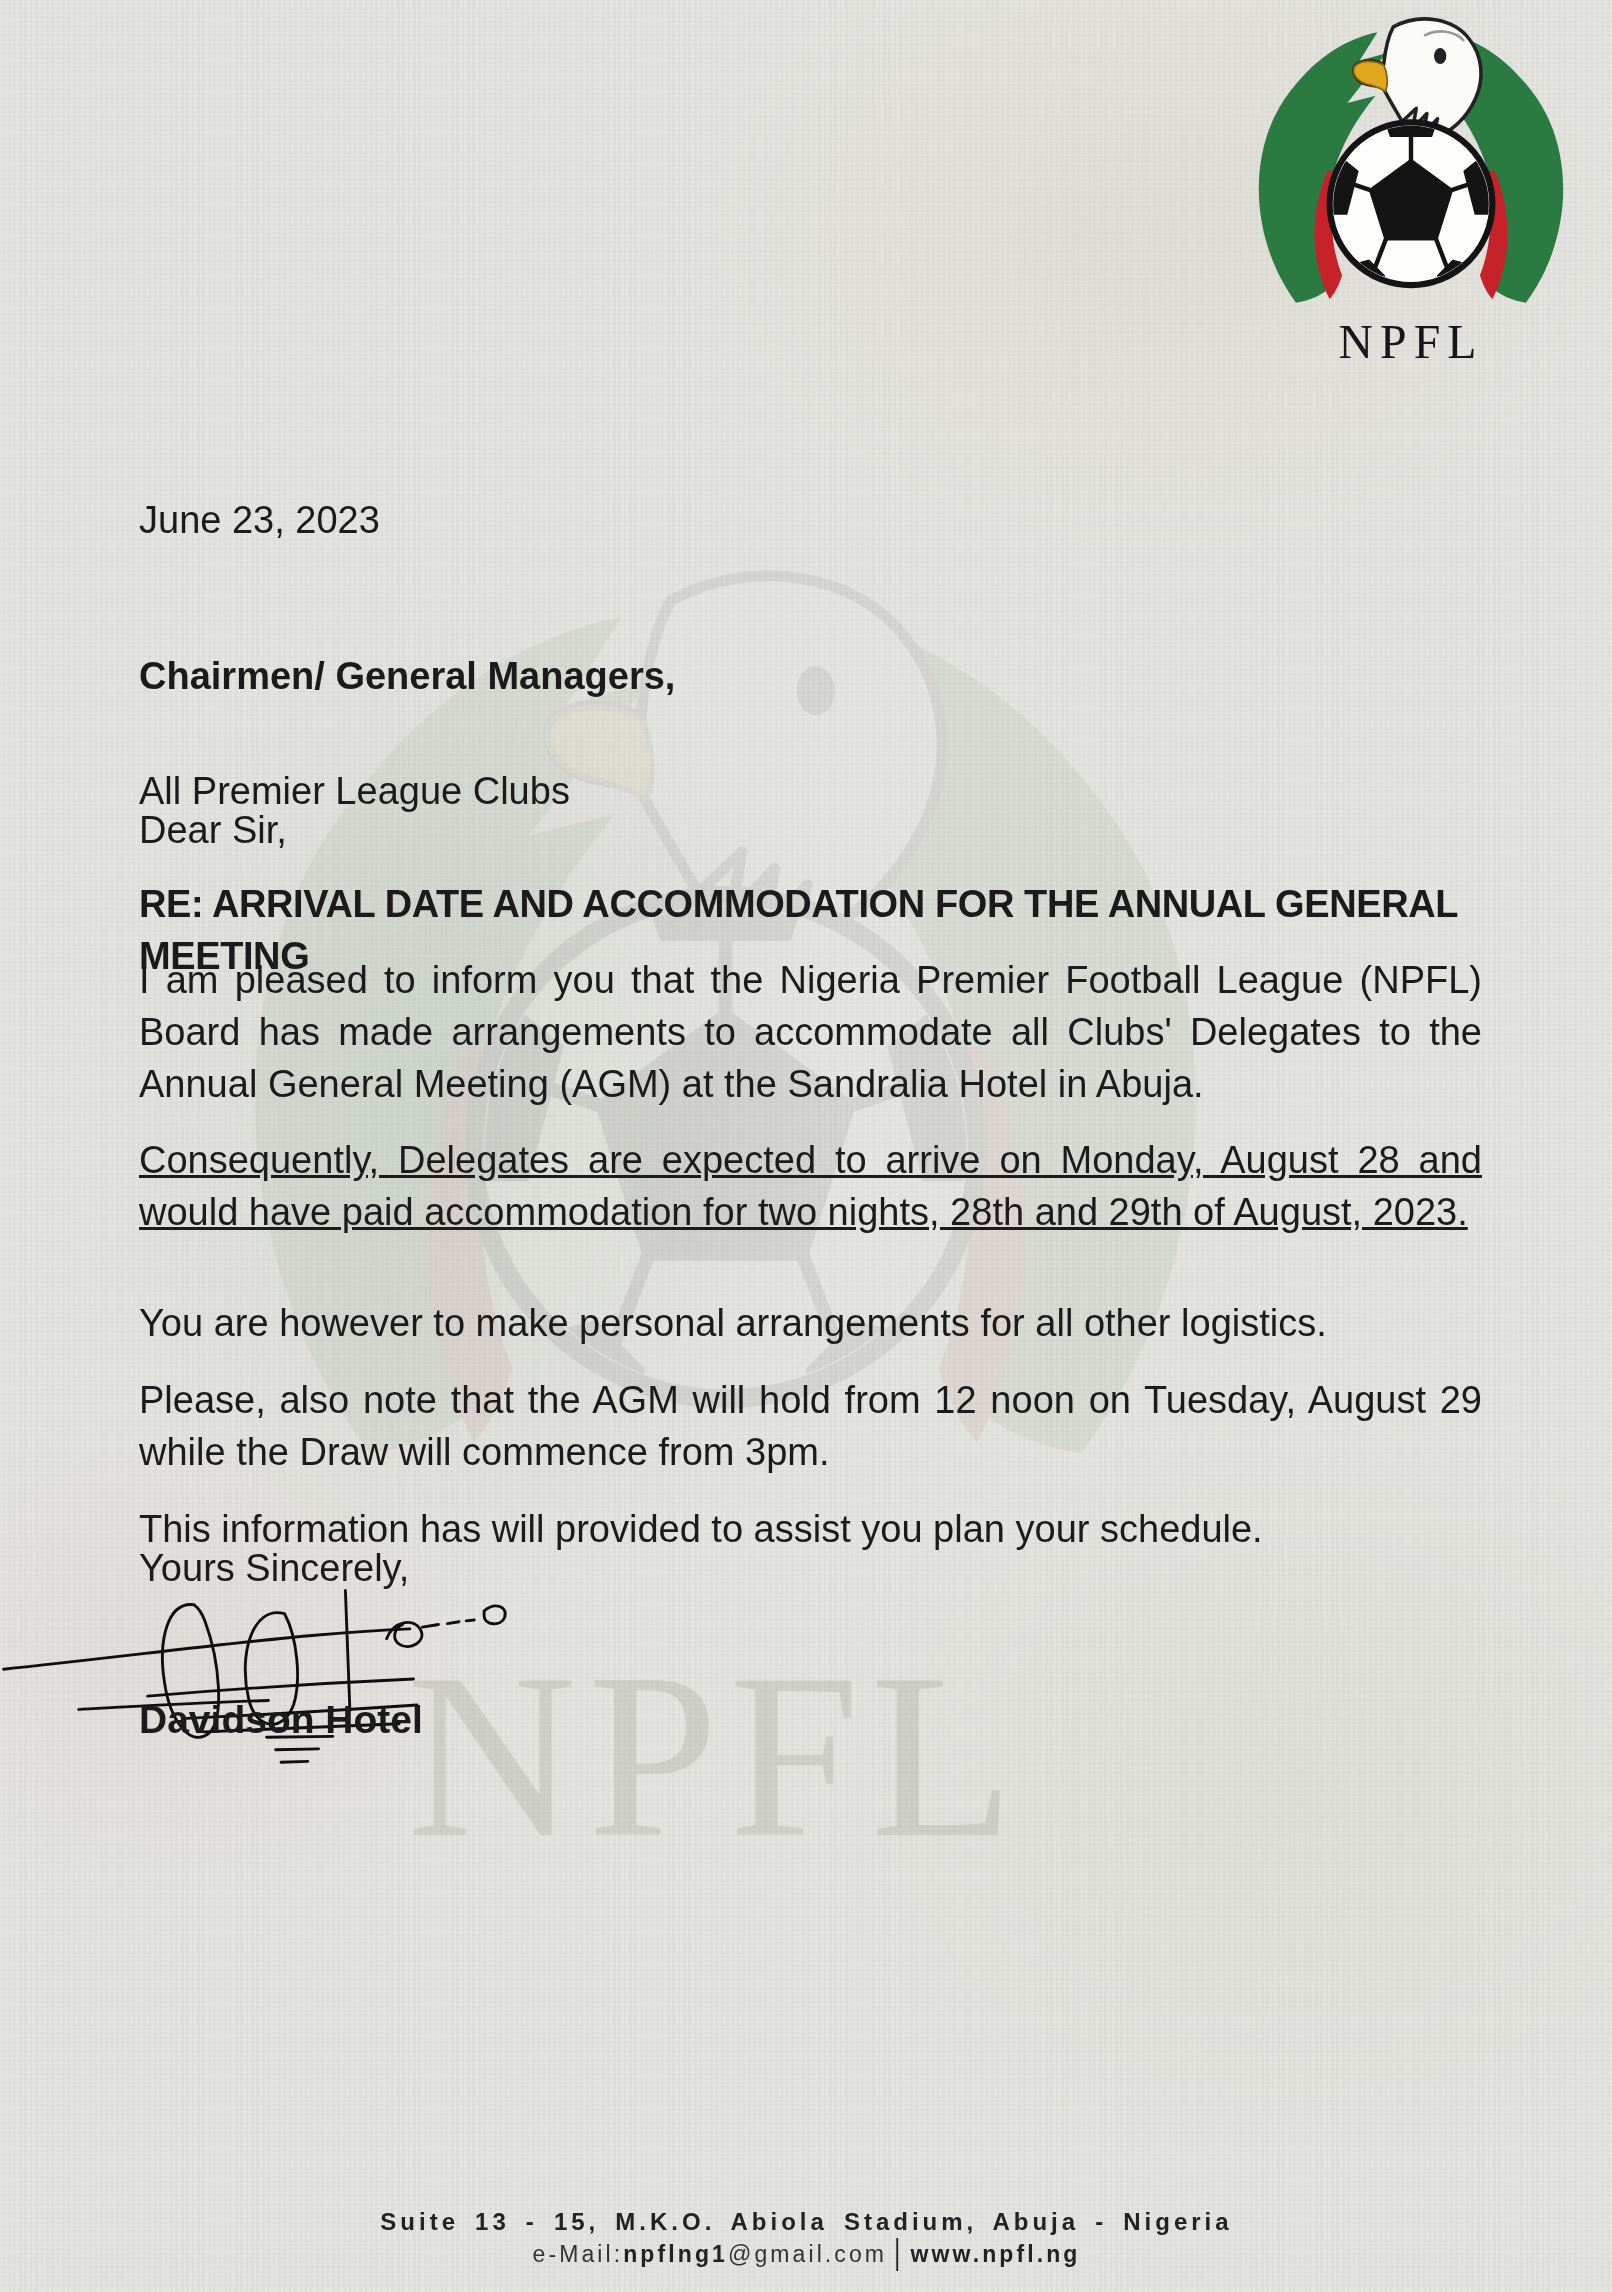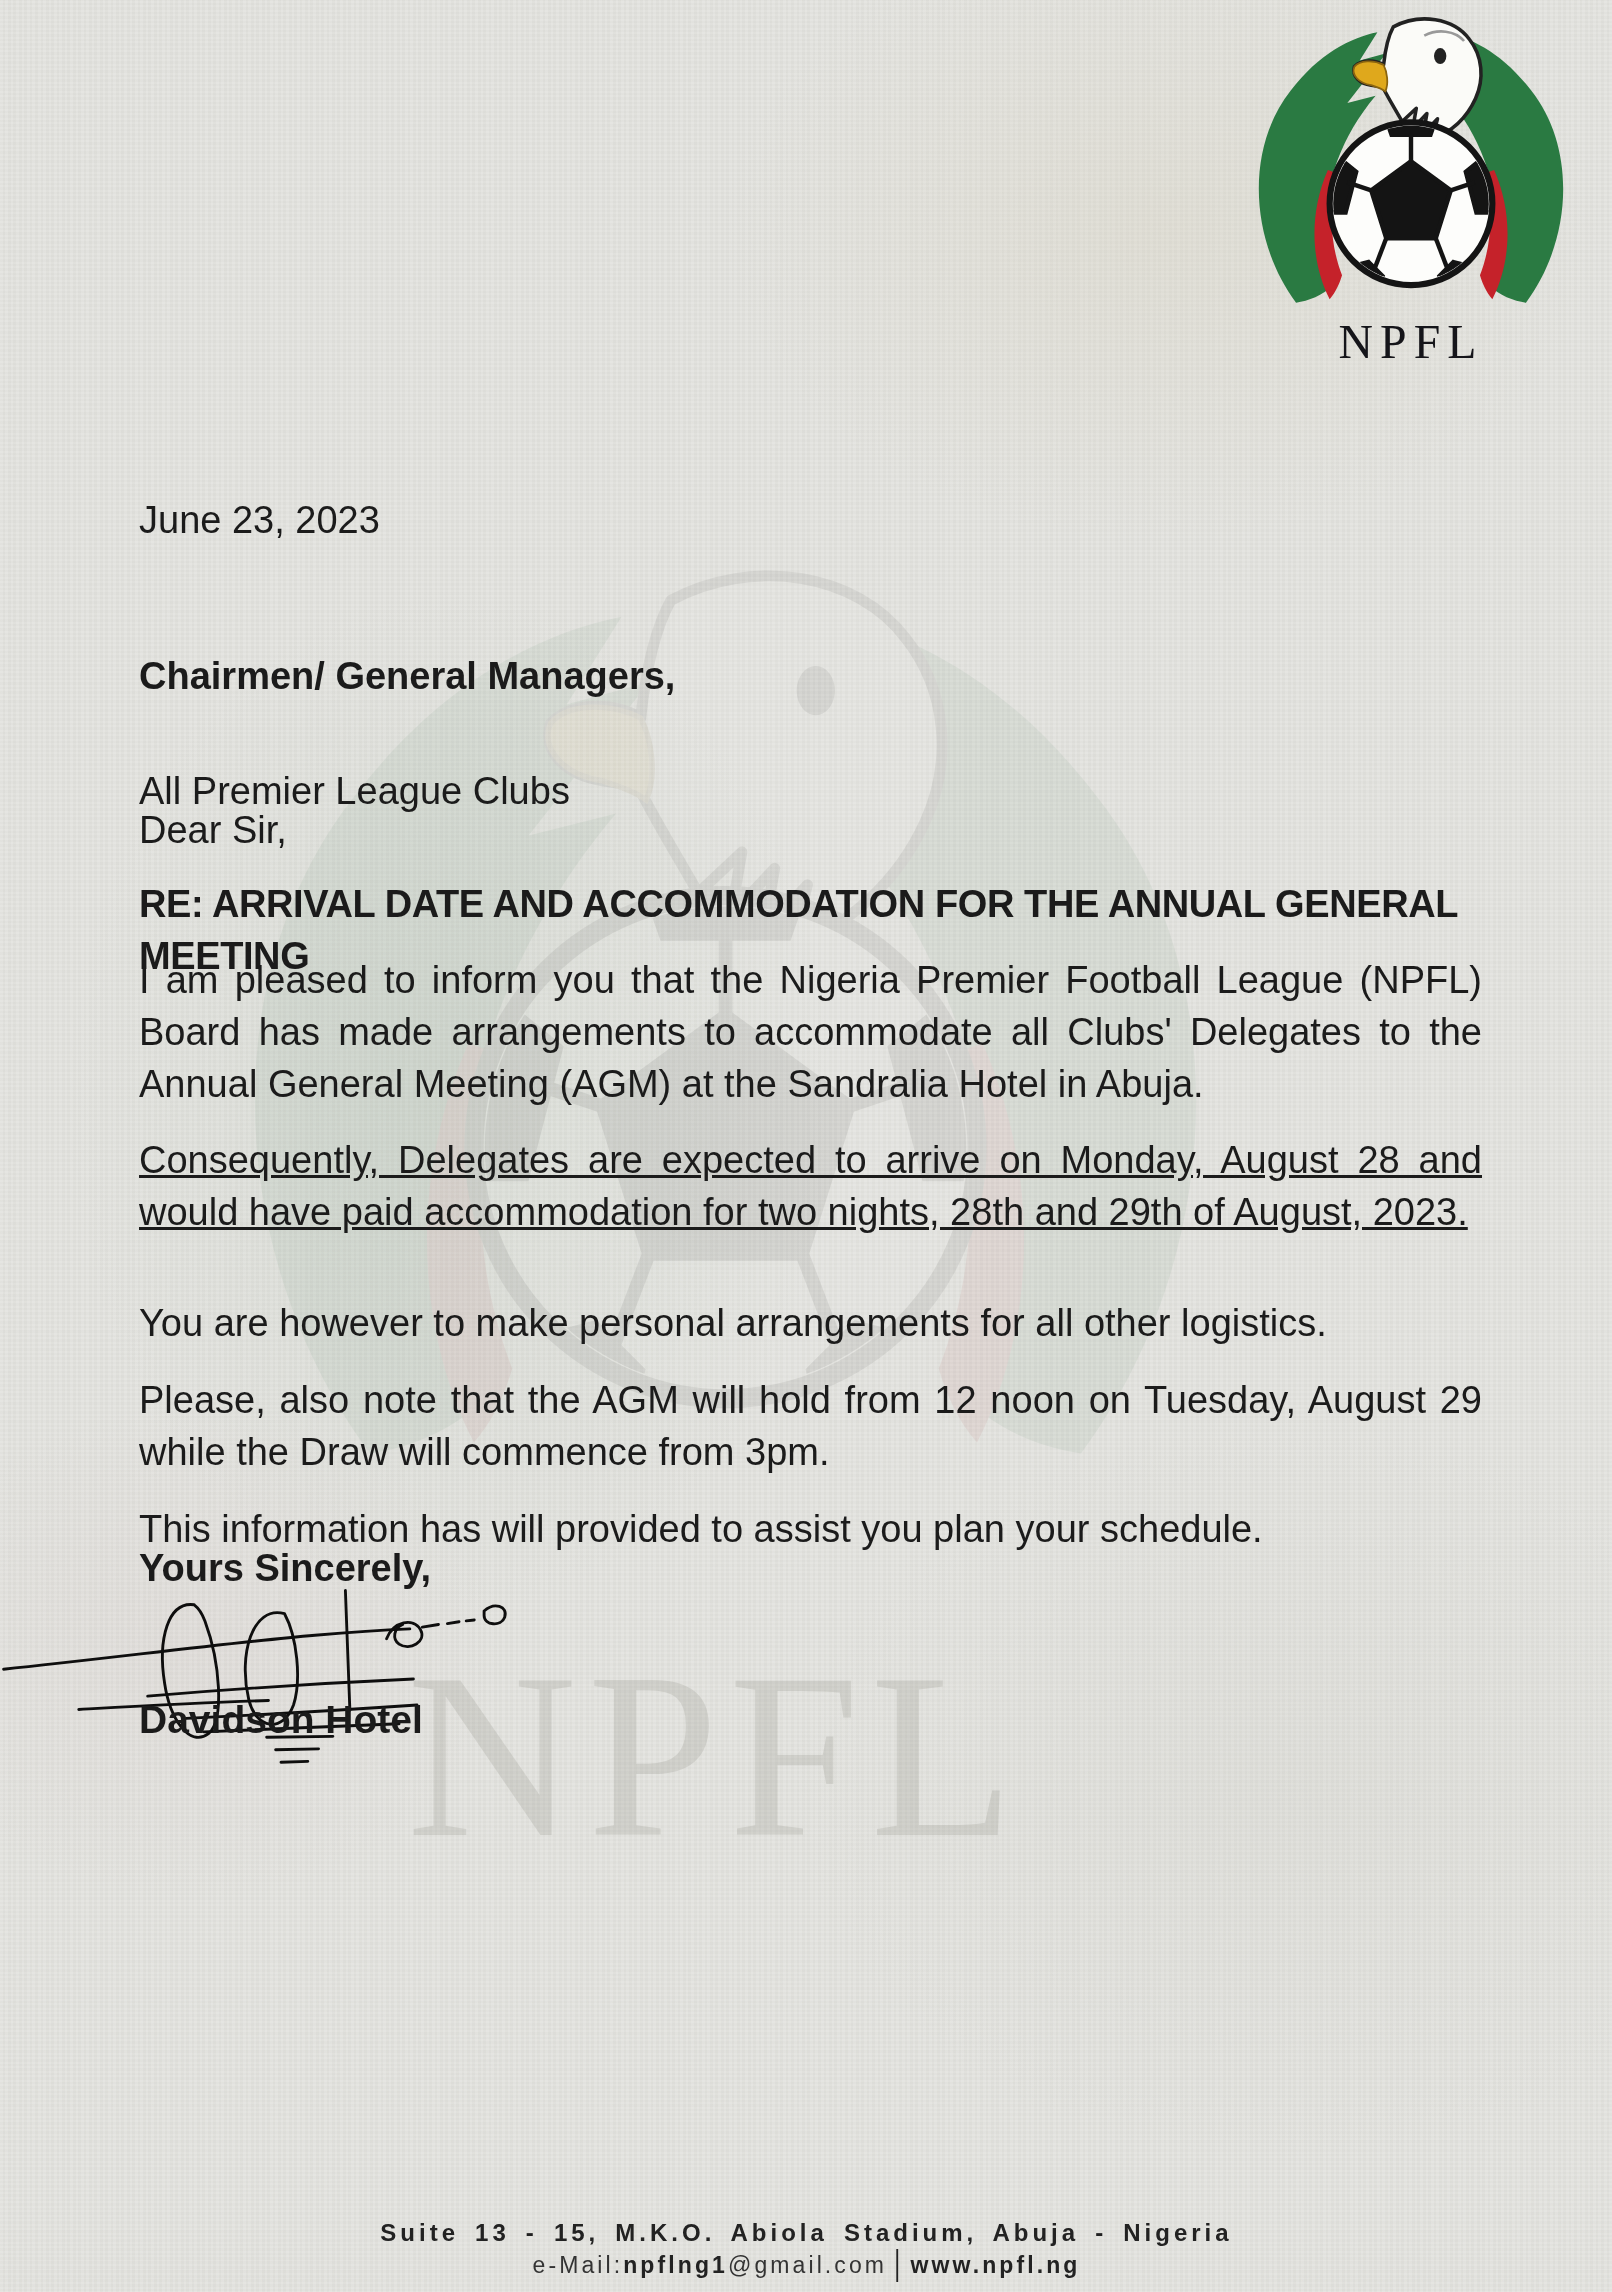--- a/index.html
+++ b/index.html
@@ -36,26 +36,26 @@
   .recip1{top:650px;font-weight:700;}
   .recip2{top:765px;}
   .salut{top:804px;}
   .subject{top:878px;font-weight:700;letter-spacing:-0.4px;}
   .para{text-align:justify;}
   .p1{top:942px;margin-top:12px;}
   .p2{top:1096px;text-decoration:underline;}
   .p3{top:1259px;}
   .p4{top:1336px;}
   .p5{top:1465px;}
-  .closing{top:1542px;font-weight:bold;}
+  .closing{top:1542px;}
   .sig-name{top:1694px;font-weight:700;font-size:39px;}
   .sig-title{top:1748px;font-weight:700;font-style:italic;font-size:39px;}
   .signature{position:absolute;left:0px;top:1583px;width:519px;height:193px;}
   
-  .footer{position:absolute;left:0;right:0;bottom:14px;text-align:center;color:#222;}
+  .footer{position:absolute;left:0;right:0;bottom:25px;text-align:center;color:#222;}
   .footer-line1{font-size:24px;font-weight:700;letter-spacing:4px;word-spacing:5.4px;}
   .footer-line2{font-size:23px;letter-spacing:3.1px;margin-top:5.4px;}
   .fw-light{font-weight:400;color:#333;}
   .fw-bold{font-weight:700;}
   .fsep{display:inline-block;transform:scaleY(1.5) translateY(-0.9px);font-weight:400;padding:0 7.2px;color:#222;}
 </style>
 </head>
 <body>
 
 <div class="page">

